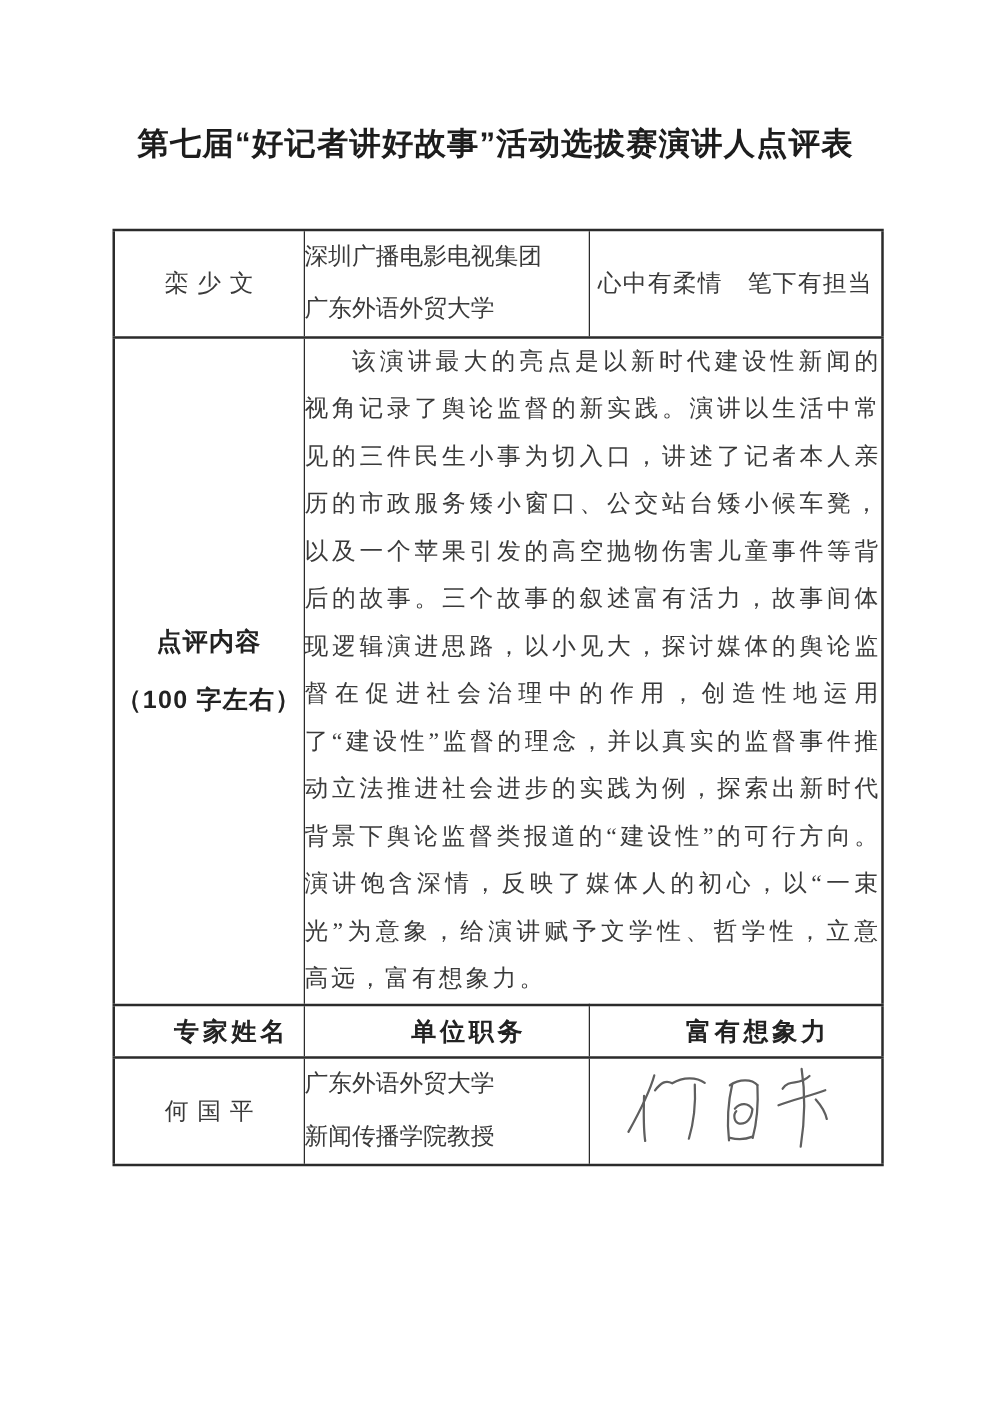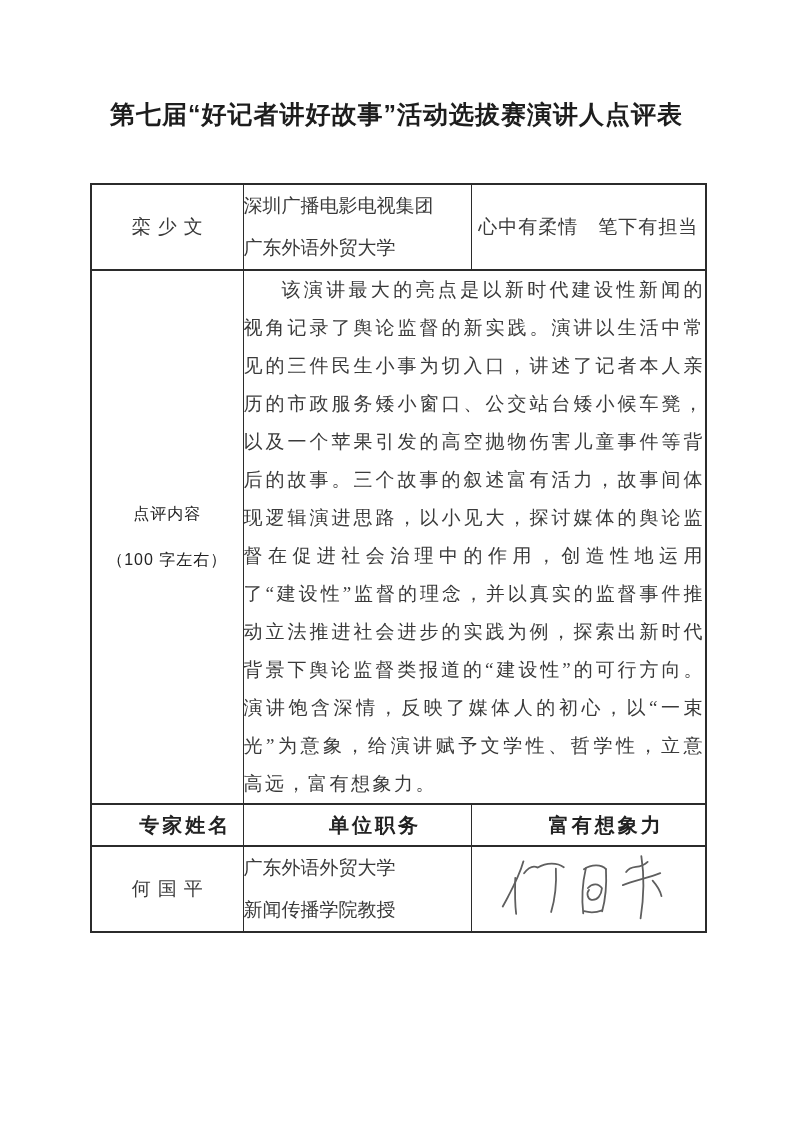--- a/index.html
+++ b/index.html
@@ -75,22 +75,22 @@
   td.unit-cell .line { line-height: 42px; }
   td.topic-cell {
     text-align: center;
     color: #3a3a3a;
     letter-spacing: 1px;
   }
   tr.comment td { height: 497px; border-radius: 22px; }
   td.comment-label-cell {
     text-align: center;
     font-family: "Liberation Sans", sans-serif;
-    font-weight: normal;
-    font-size: 16px;
+    font-weight: bold;
+    font-size: 20px;
     color: #222222;
   }
   td.comment-label-cell .line { line-height: 46px; letter-spacing: 1px; }
   td.comment-text-cell {
     vertical-align: top;
     padding: 6px 11px 0 11px;
   }
   .comment-par {
     font-size: 19px;
     line-height: 38px;

